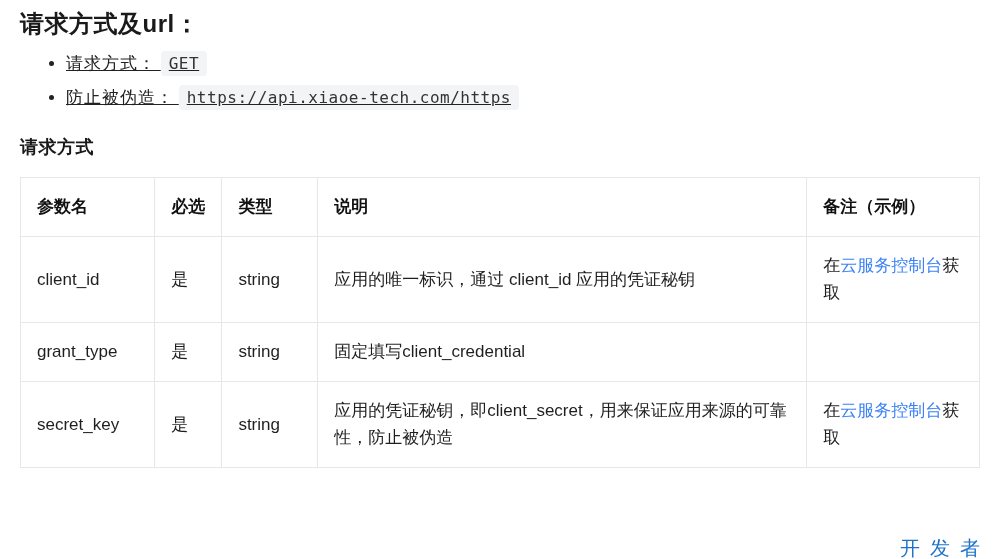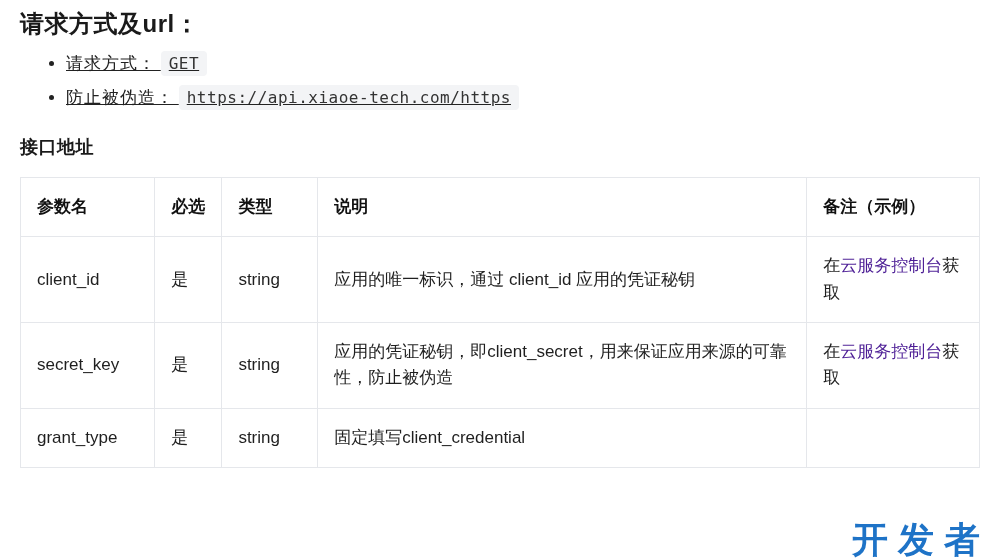--- a/index.html
+++ b/index.html
@@ -63,42 +63,42 @@
   table.params th {
     font-weight: 700;
     background: #fff;
     color: #111;
   }
   .col-name   { width: 14%; }
   .col-req    { width: 7%; }
   .col-type   { width: 10%; }
   .col-desc   { width: 51%; }
   .col-remark { width: 18%; }
-  a.link { color: #4c1d95; text-decoration: none; }
+  a.link { color: #3b82f6; text-decoration: none; }
   .ellipsis-box {
     display: inline-block;
     background: #f3f4f6;
     border-radius: 4px;
     padding: 0 10px 4px 10px;
     font-family: ui-monospace, monospace;
     letter-spacing: 2px;
     color: #444;
     line-height: 1.1;
   }
   .watermark {
     position: absolute;
     right: 10px;
     bottom: 0;
     text-align: right;
     pointer-events: none;
     user-select: none;
   }
   .wm-top {
-    font-size: 36px;
-    font-weight: 700;
+    font-size: 20px;
+    font-weight: 400;
     color: #1e73c7;
     letter-spacing: 10px;
     line-height: 1.05;
   }
   .wm-bot {
     font-size: 18px;
     font-weight: 700;
     color: #1e73c7;
     letter-spacing: 2px;
     font-family: ui-monospace, Menlo, Consolas, monospace;
@@ -113,21 +113,21 @@
   <li>
     <span class="label-text">请求方式：</span>
     <code class="inline">GET</code>
   </li>
   <li>
     <span class="label-text">防止被伪造：</span>
     <code class="inline">https://api.xiaoe-tech.com/https</code>
   </li>
 </ul>
 
-<div class="params-title">接口地址</div>
+<div class="params-title">请求方式</div>
 
 <table class="params">
   <colgroup>
     <col class="col-name">
       <col class="col-req">
       <col class="col-type">
       <col class="col-desc">
       <col class="col-remark">
   </colgroup>
   <thead>
@@ -141,31 +141,31 @@
   </thead>
   <tbody id="params-body">
       <tr>
         <td>client_id</td>
         <td>是</td>
         <td>string</td>
         <td>应用的唯一标识，通过 client_id 应用的凭证秘钥</td>
         <td><span>在</span><a class="link" href="#">云服务控制台</a><span>获取</span></td>
       </tr>
       <tr>
+        <td>grant_type</td>
+        <td>是</td>
+        <td>string</td>
+        <td>固定填写client_credential</td>
+        <td></td>
+      </tr>
+      <tr>
         <td>secret_key</td>
         <td>是</td>
         <td>string</td>
         <td>应用的凭证秘钥，即client_secret，用来保证应用来源的可靠性，防止被伪造</td>
         <td><span>在</span><a class="link" href="#">云服务控制台</a><span>获取</span></td>
-      </tr>
-      <tr>
-        <td>grant_type</td>
-        <td>是</td>
-        <td>string</td>
-        <td>固定填写client_credential</td>
-        <td></td>
       </tr>
     </tbody>
 </table>
 
 <div class="watermark">
   <div class="wm-top">开发者</div>
 </div>
 
 </body></html>

